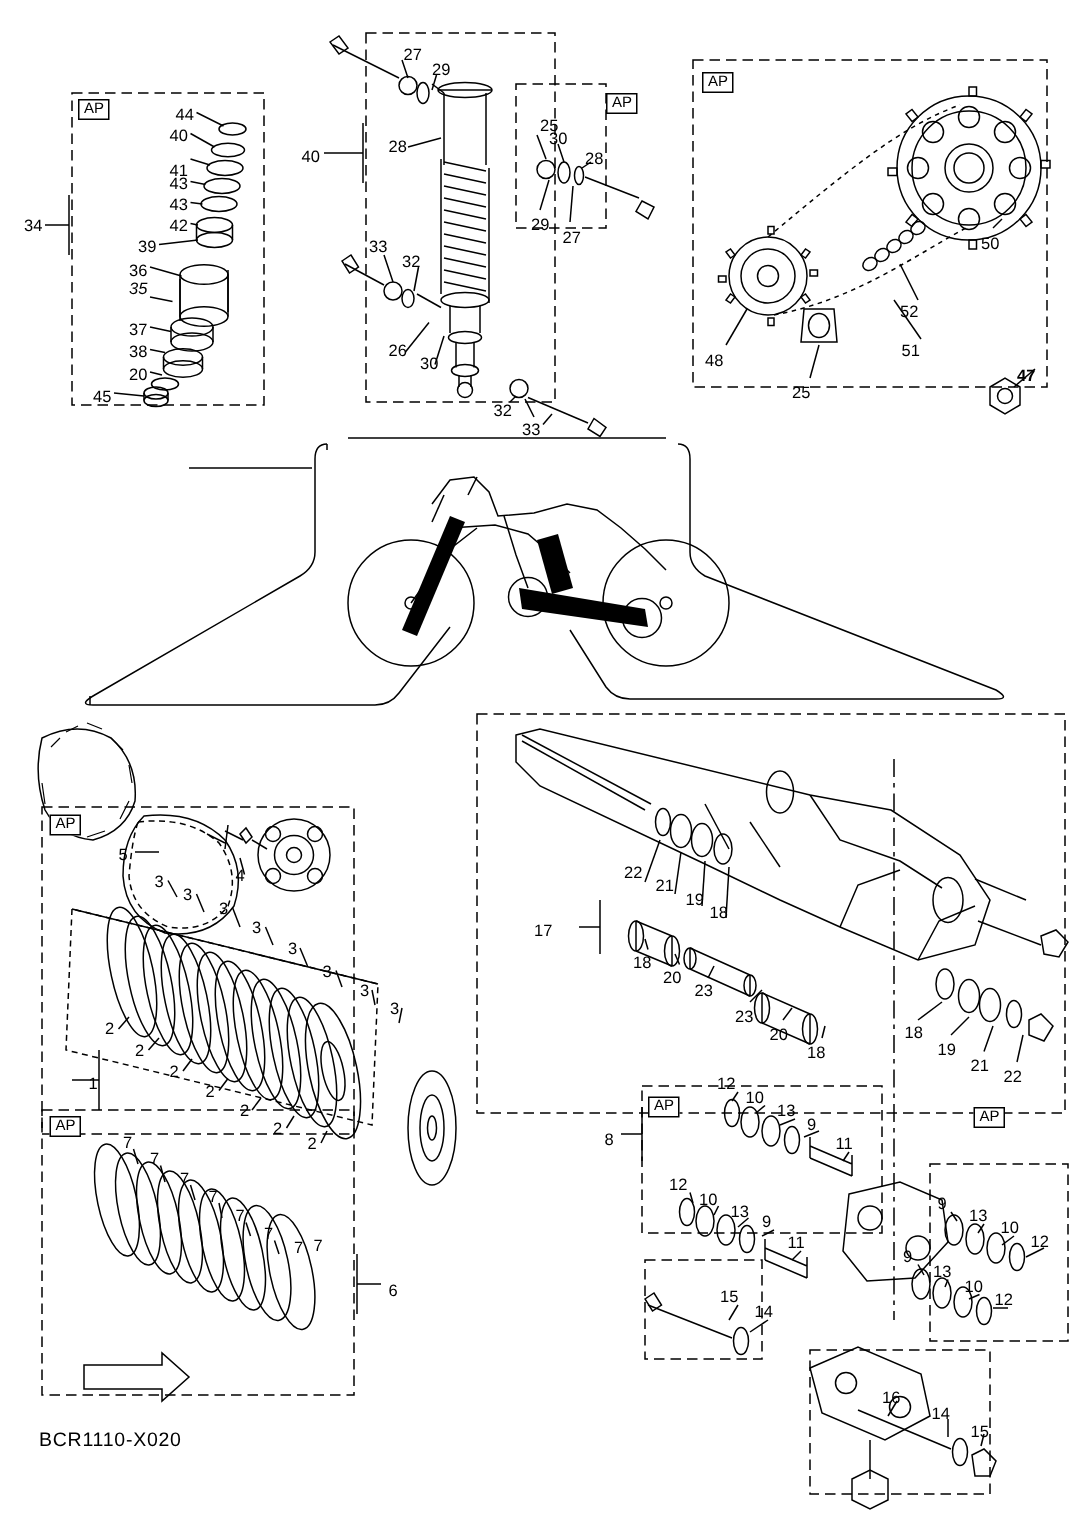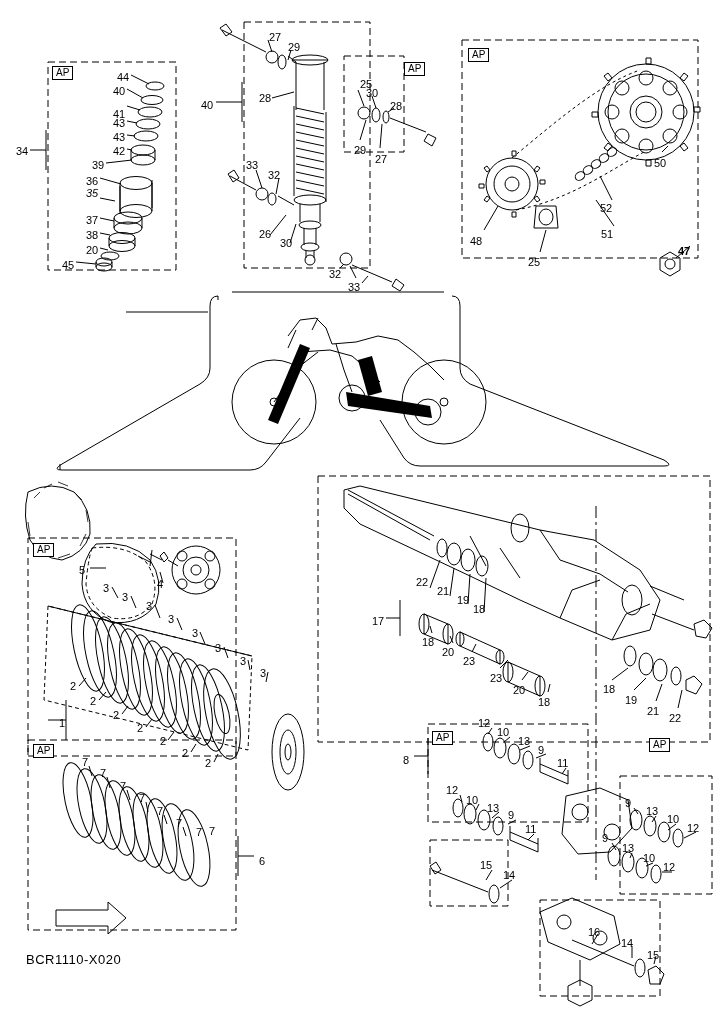--- a/index.html
+++ b/index.html
@@ -523,21 +523,21 @@
       <div class="lbl" style="left: 59px; top: 718px;">1</div>
       <div class="lbl" style="left: 82px; top: 757px;">7</div>
       <div class="lbl" style="left: 100px; top: 768px;">7</div>
       <div class="lbl" style="left: 120px; top: 781px;">7</div>
       <div class="lbl" style="left: 139px; top: 793px;">7</div>
       <div class="lbl" style="left: 157px; top: 806px;">7</div>
       <div class="lbl" style="left: 176px; top: 818px;">7</div>
       <div class="lbl" style="left: 196px; top: 827px;">7</div>
       <div class="lbl" style="left: 209px; top: 826px;">7</div>
       <div class="lbl" style="left: 259px; top: 856px;">6</div>
-      <div class="lbl" style="left: 372px; top: 616px; text-align: center;">17</div>
+      <div class="lbl" style="left: 356px; top: 616px; text-align: center;">17</div>
       <div class="lbl" style="left: 416px; top: 577px;">22</div>
       <div class="lbl" style="left: 437px; top: 586px;">21</div>
       <div class="lbl" style="left: 457px; top: 595px;">19</div>
       <div class="lbl" style="left: 473px; top: 604px;">18</div>
       <div class="lbl" style="left: 422px; top: 637px;">18</div>
       <div class="lbl" style="left: 442px; top: 647px;">20</div>
       <div class="lbl" style="left: 463px; top: 656px;">23</div>
       <div class="lbl" style="left: 490px; top: 673px;">23</div>
       <div class="lbl" style="left: 513px; top: 685px;">20</div>
       <div class="lbl" style="left: 538px; top: 697px;">18</div>

